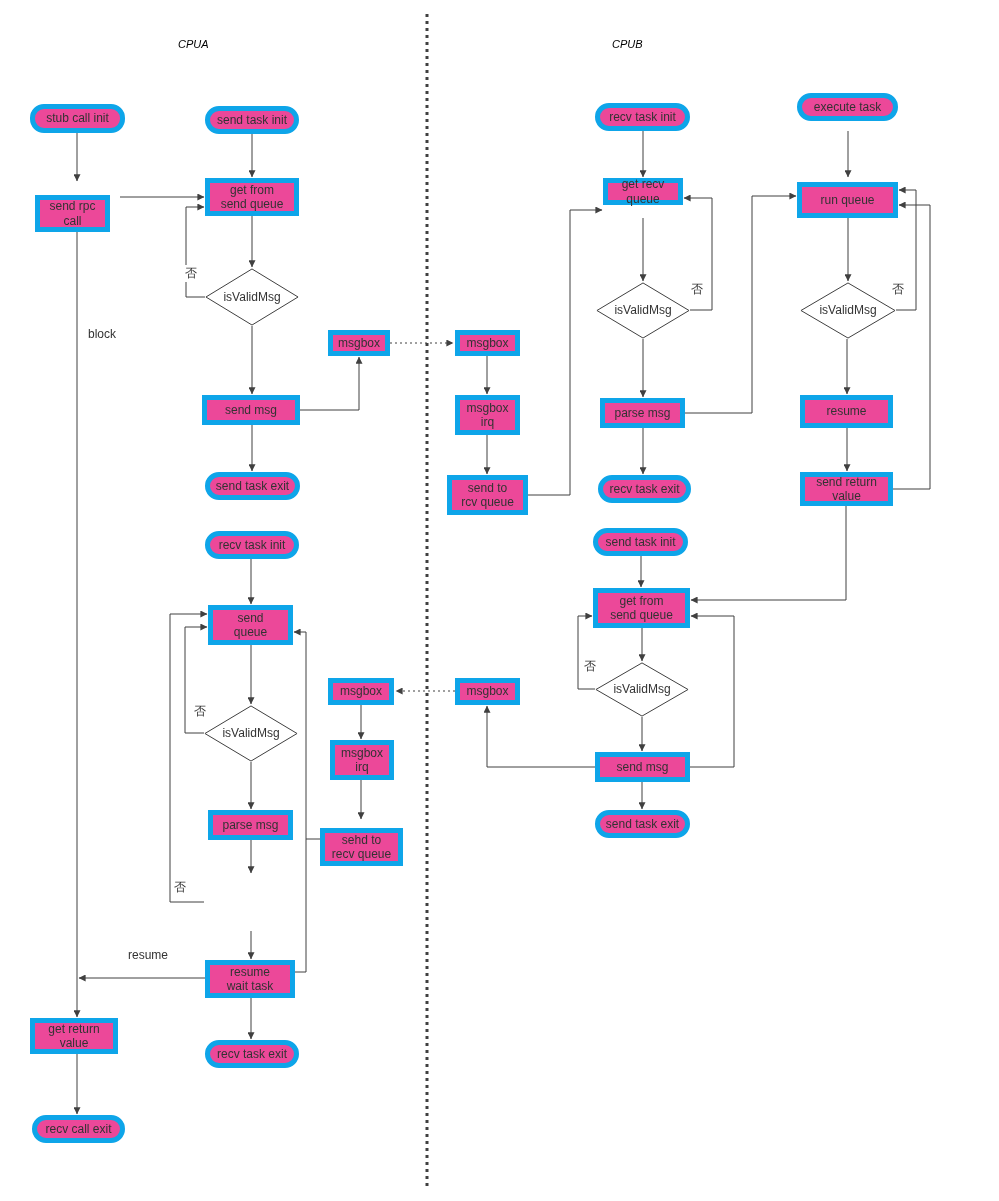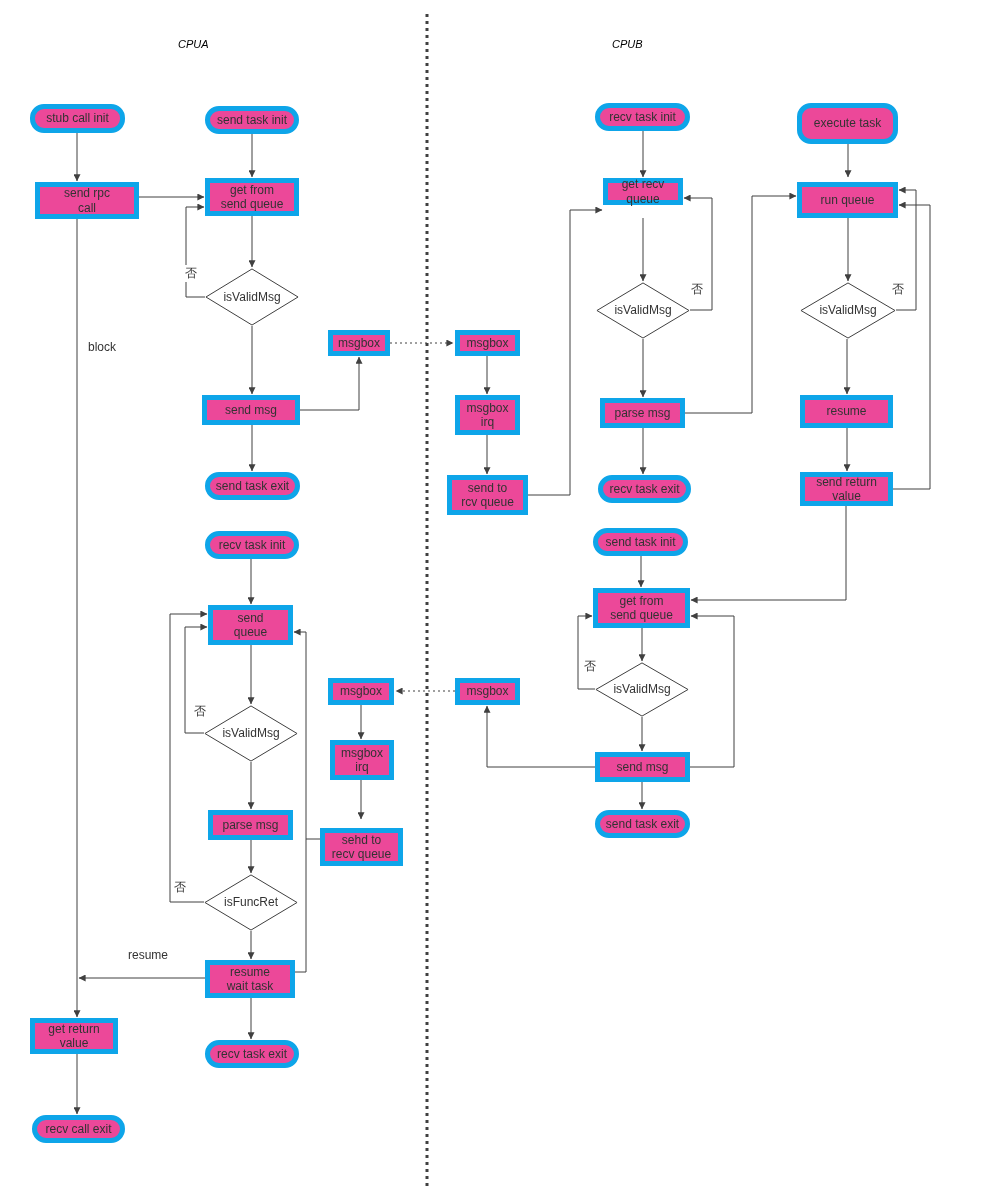--- a/index.html
+++ b/index.html
@@ -83,21 +83,21 @@
     <polyline points="642,717 642,751" marker-end="url(#arr)"></polyline>
     <polyline points="642,782 642,809" marker-end="url(#arr)"></polyline>
     <polyline points="690,767 734,767 734,616 691,616" marker-end="url(#arr)"></polyline>
     <polyline points="595,767 487,767 487,706" marker-end="url(#arr)"></polyline>
   </svg>
 
   <div class="title" style="left:178px;top:38px">CPUA</div>
   <div class="title" style="left:612px;top:38px">CPUB</div>
 
   <div class="node stadium" style="left:30px;top:104px;width:95px;height:29px"><span class="lbl">stub call init</span></div>
-  <div class="node" style="left:35px;top:182px;width:104px;height:37px"><span class="lbl">send rpc
+  <div class="node" style="left:35px;top:195px;width:75px;height:37px"><span class="lbl">send rpc
 call</span></div>
   <div class="node" style="left:30px;top:1018px;width:88px;height:36px"><span class="lbl">get return
 value</span></div>
   <div class="node stadium" style="left:32px;top:1115px;width:93px;height:28px"><span class="lbl">recv call exit</span></div>
 
   <div class="node stadium" style="left:205px;top:106px;width:94px;height:28px"><span class="lbl">send task init</span></div>
   <div class="node" style="left:205px;top:178px;width:94px;height:38px"><span class="lbl">get from
 send queue</span></div>
   <div class="node diamond" style="left:205px;top:268px;width:94px;height:58px">
     <svg class="dshape" viewBox="0 0 100 60" preserveAspectRatio="none">
@@ -112,26 +112,20 @@
   <div class="node stadium" style="left:205px;top:531px;width:94px;height:28px"><span class="lbl">recv task init</span></div>
   <div class="node" style="left:208px;top:605px;width:85px;height:40px"><span class="lbl">send
 queue</span></div>
   <div class="node diamond" style="left:204px;top:705px;width:94px;height:57px">
     <svg class="dshape" viewBox="0 0 100 60" preserveAspectRatio="none">
         <polygon points="50,1 99,30 50,59 1,30" vector-effect="non-scaling-stroke"></polygon>
       </svg>
     <span class="lbl">isValidMsg</span>
   </div>
   <div class="node" style="left:208px;top:810px;width:85px;height:30px"><span class="lbl">parse msg</span></div>
-  <div class="node diamond" style="left:204px;top:874px;width:94px;height:57px">
-    <svg class="dshape" viewBox="0 0 100 60" preserveAspectRatio="none">
-        <polygon points="50,1 99,30 50,59 1,30" vector-effect="non-scaling-stroke"></polygon>
-      </svg>
-    <span class="lbl">isFuncRet</span>
-  </div>
   <div class="node" style="left:205px;top:960px;width:90px;height:38px"><span class="lbl">resume
 wait task</span></div>
   <div class="node stadium" style="left:205px;top:1040px;width:94px;height:28px"><span class="lbl">recv task exit</span></div>
 
   <div class="node" style="left:328px;top:678px;width:66px;height:27px"><span class="lbl">msgbox</span></div>
   <div class="node" style="left:330px;top:740px;width:64px;height:40px"><span class="lbl">msgbox
 irq</span></div>
   <div class="node" style="left:320px;top:828px;width:83px;height:38px"><span class="lbl">sehd to
 recv queue</span></div>
 
@@ -146,21 +140,21 @@
 queue</span></div>
   <div class="node diamond" style="left:596px;top:282px;width:94px;height:57px">
     <svg class="dshape" viewBox="0 0 100 60" preserveAspectRatio="none">
         <polygon points="50,1 99,30 50,59 1,30" vector-effect="non-scaling-stroke"></polygon>
       </svg>
     <span class="lbl">isValidMsg</span>
   </div>
   <div class="node" style="left:600px;top:398px;width:85px;height:30px"><span class="lbl">parse msg</span></div>
   <div class="node stadium" style="left:598px;top:475px;width:93px;height:28px"><span class="lbl">recv task exit</span></div>
 
-  <div class="node stadium" style="left:797px;top:103px;width:101px;height:41px"><span class="lbl">execute task</span></div>
+  <div class="node stadium" style="left:797px;top:93px;width:101px;height:28px"><span class="lbl">execute task</span></div>
   <div class="node" style="left:797px;top:182px;width:101px;height:36px"><span class="lbl">run queue</span></div>
   <div class="node diamond" style="left:800px;top:282px;width:96px;height:57px">
     <svg class="dshape" viewBox="0 0 100 60" preserveAspectRatio="none">
         <polygon points="50,1 99,30 50,59 1,30" vector-effect="non-scaling-stroke"></polygon>
       </svg>
     <span class="lbl">isValidMsg</span>
   </div>
   <div class="node" style="left:800px;top:395px;width:93px;height:33px"><span class="lbl">resume</span></div>
   <div class="node" style="left:800px;top:472px;width:93px;height:34px"><span class="lbl">send return
 value</span></div>
@@ -177,16 +171,16 @@
   <div class="node" style="left:595px;top:752px;width:95px;height:30px"><span class="lbl">send msg</span></div>
   <div class="node stadium" style="left:595px;top:810px;width:95px;height:28px"><span class="lbl">send task exit</span></div>
   <div class="node" style="left:455px;top:678px;width:65px;height:27px"><span class="lbl">msgbox</span></div>
 
   <div class="elabel" style="left:183px;top:265px">否</div>
   <div class="elabel" style="left:192px;top:703px">否</div>
   <div class="elabel" style="left:172px;top:879px">否</div>
   <div class="elabel" style="left:689px;top:281px">否</div>
   <div class="elabel" style="left:890px;top:281px">否</div>
   <div class="elabel" style="left:582px;top:658px">否</div>
-  <div class="elabel" style="left:86px;top:340px">block</div>
+  <div class="elabel" style="left:86px;top:327px">block</div>
   <div class="elabel" style="left:126px;top:948px">resume</div>
 
 </div>
 
 </body></html>

